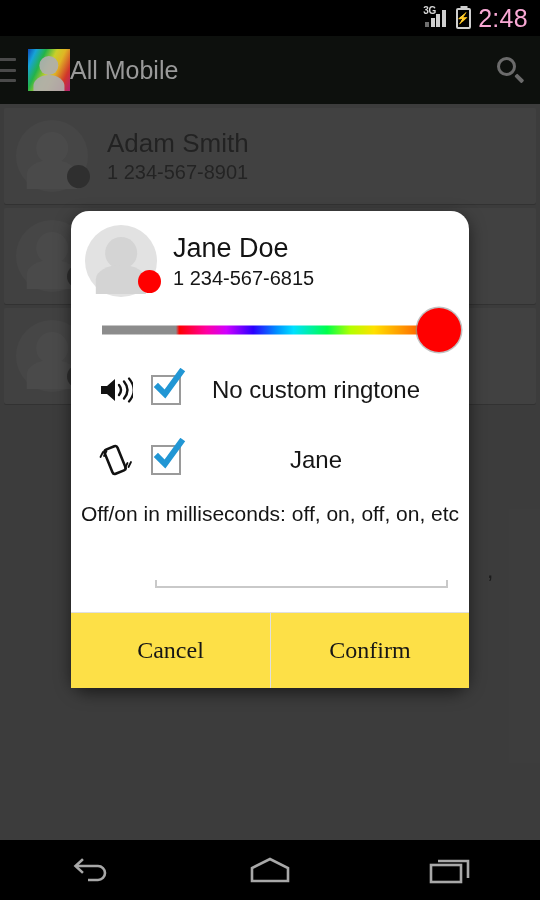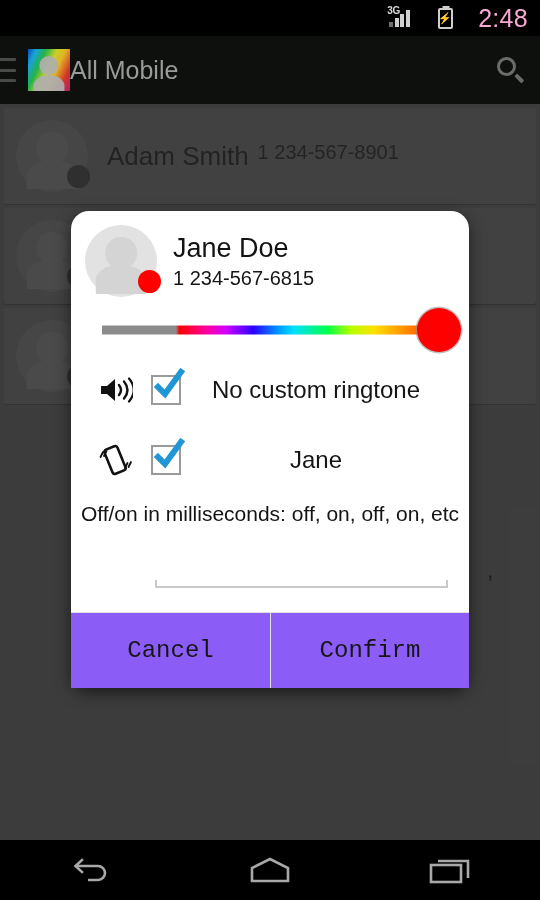--- a/index.html
+++ b/index.html
@@ -17,21 +17,21 @@
   }
 
   
   #status-bar {
     position: absolute; left: 0; top: 0;
     width: 540px; height: 36px;
     background: #000;
     display: flex; align-items: center; justify-content: flex-end;
     padding-right: 12px;
   }
-  .sb-right { display: flex; align-items: center; gap: 25px; }
+  .sb-right { display: flex; align-items: center; gap: 7px; }
   .sig-wrap { position: relative; width: 26px; height: 22px; }
   .sig-3g {
     position: absolute; left: 0; top: -1px;
     font-size: 10px; font-weight: bold; color: #d8d8d8;
     line-height: 10px; letter-spacing: -0.3px;
   }
   .sig-bars { position: absolute; left: 2px; bottom: 2px; display: flex; align-items: flex-end; gap: 1.5px; }
   .sig-bars i { display: block; width: 4px; background: #cfcfcf; }
   .sig-bars i.b1 { height: 5px; background: #6e6e6e; }
   .sig-bars i.b2 { height: 9px; }
@@ -137,21 +137,21 @@
     position: absolute; left: 50%; bottom: 4%;
     transform: translateX(-50%);
     width: 70%; height: 40%; border-radius: 50% 50% 0 0;
     background: #747474;
   }
   .c-avatar .badge {
     position: absolute; right: -2px; bottom: 4px;
     width: 23px; height: 23px; border-radius: 50%;
     background: #383838;
   }
-  .c-text { margin-left: 19px; display: flex; flex-direction: row; gap: 9px; justify-content: center; }
+  .c-text { margin-left: 19px; display: flex; flex-direction: column; gap: 3px; justify-content: center; }
   .c-name { font-size: 26px; color: #1c1c1c; line-height: 30px; }
   .c-phone { font-size: 20px; color: #1e1e1e; line-height: 23px; }
 
   
   #scrim {
     position: absolute; left: 0; top: 104px;
     width: 540px; height: 736px;
     background: rgba(40,40,40,0.55);
   }
 
@@ -260,23 +260,23 @@
   }
 
   
   #dialog-buttons {
     display: flex; border-top: 1px solid #e0e0e0;
     height: 76px;
   }
   .dlg-btn {
     flex: 1 1 50%;
     display: flex; align-items: center; justify-content: center;
-    font-family: Liberation Mono, monospace;
+    font-family: Liberation Serif, serif;
     font-size: 24px; color: #161616;
-    background: #8b5cf6; border: none; cursor: pointer;
+    background: #fde047; border: none; cursor: pointer;
   }
   #confirm-button { border-left: 1px solid #e0e0e0; }
 
   
   #nav-bar {
     position: absolute; left: 0; bottom: 0;
     width: 540px; height: 60px; background: #000;
     display: flex; align-items: center;
   }
   .nav-btn { flex: 1 1 33.33%; display: flex; align-items: center; justify-content: center; height: 60px; }

